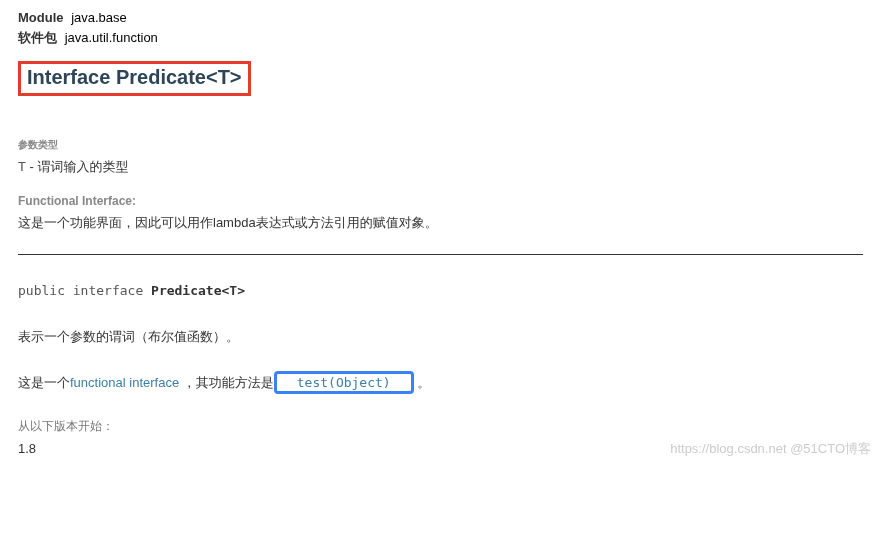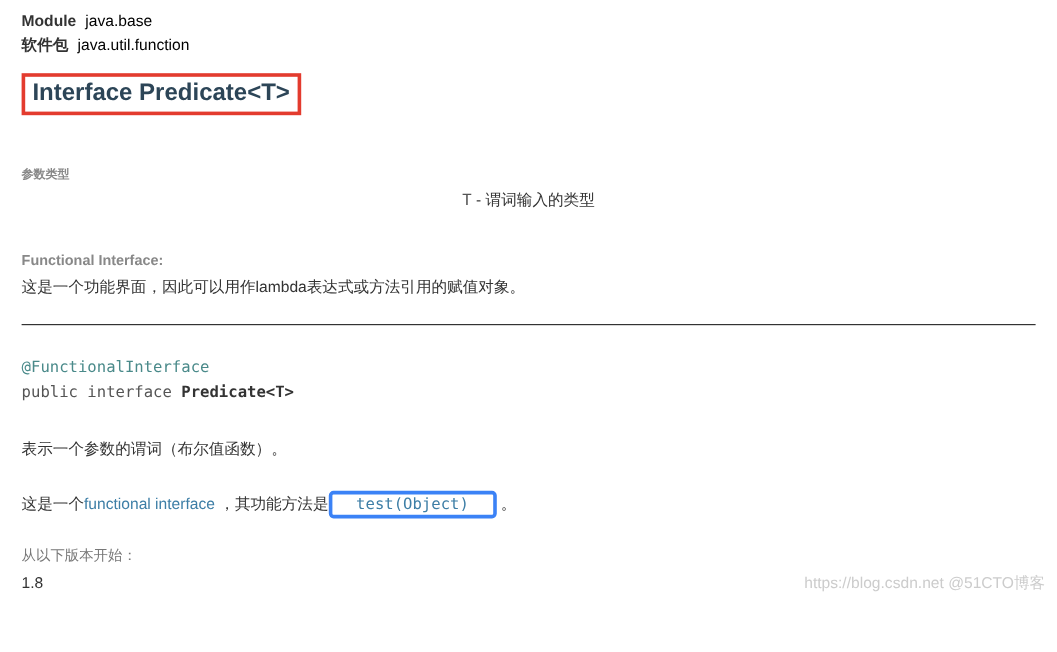--- a/index.html
+++ b/index.html
@@ -27,27 +27,27 @@
     font-weight: 700;
     color: #2c4557;
     margin: 0;
   }
   .section-label {
     color: #888;
     font-size: 10px;
     font-weight: 700;
     margin-top: 42px;
   }
-  .param-line { margin-top: 6px; text-align: center; }
+  .param-line { margin-top: 6px; }
   .param-code { font-family: Consolas, Menlo, monospace; color: #555; }
   .fi-label {
     color: #888;
     font-size: 12px;
     font-weight: 700;
-    margin-top: 34px;
+    margin-top: 18px;
   }
   .fi-desc { margin-top: 6px; color: #333; }
   hr.sep {
     border: none;
     border-top: 1px solid #333;
     margin: 22px 0 26px 0;
   }
   .code-block {
     font-family: Consolas, Menlo, monospace;
     font-size: 13px;
@@ -103,21 +103,20 @@
 <div class="param-line">
   <span class="param-code">T</span><span> - 谓词输入的类型</span>
 </div>
 
 <div class="fi-label">Functional Interface:</div>
 <div class="fi-desc">这是一个功能界面，因此可以用作lambda表达式或方法引用的赋值对象。</div>
 
 <hr class="sep">
 
 <div class="code-block">
-  <div class="annotation">@FunctionalInterface</div>
   <div>
     <span>public interface </span><span class="bold-code">Predicate&lt;T&gt;</span>
   </div>
 </div>
 
 <div class="desc">表示一个参数的谓词（布尔值函数）。</div>
 
 <div class="desc2">
   <span>这是一个</span><a class="link" href="#">functional interface</a><span> ，其功能方法是</span><span class="boxed"><a class="link" href="#" style="color:#3d7ea6;text-decoration:none;">test(Object)</a></span><span> 。</span>
 </div>

